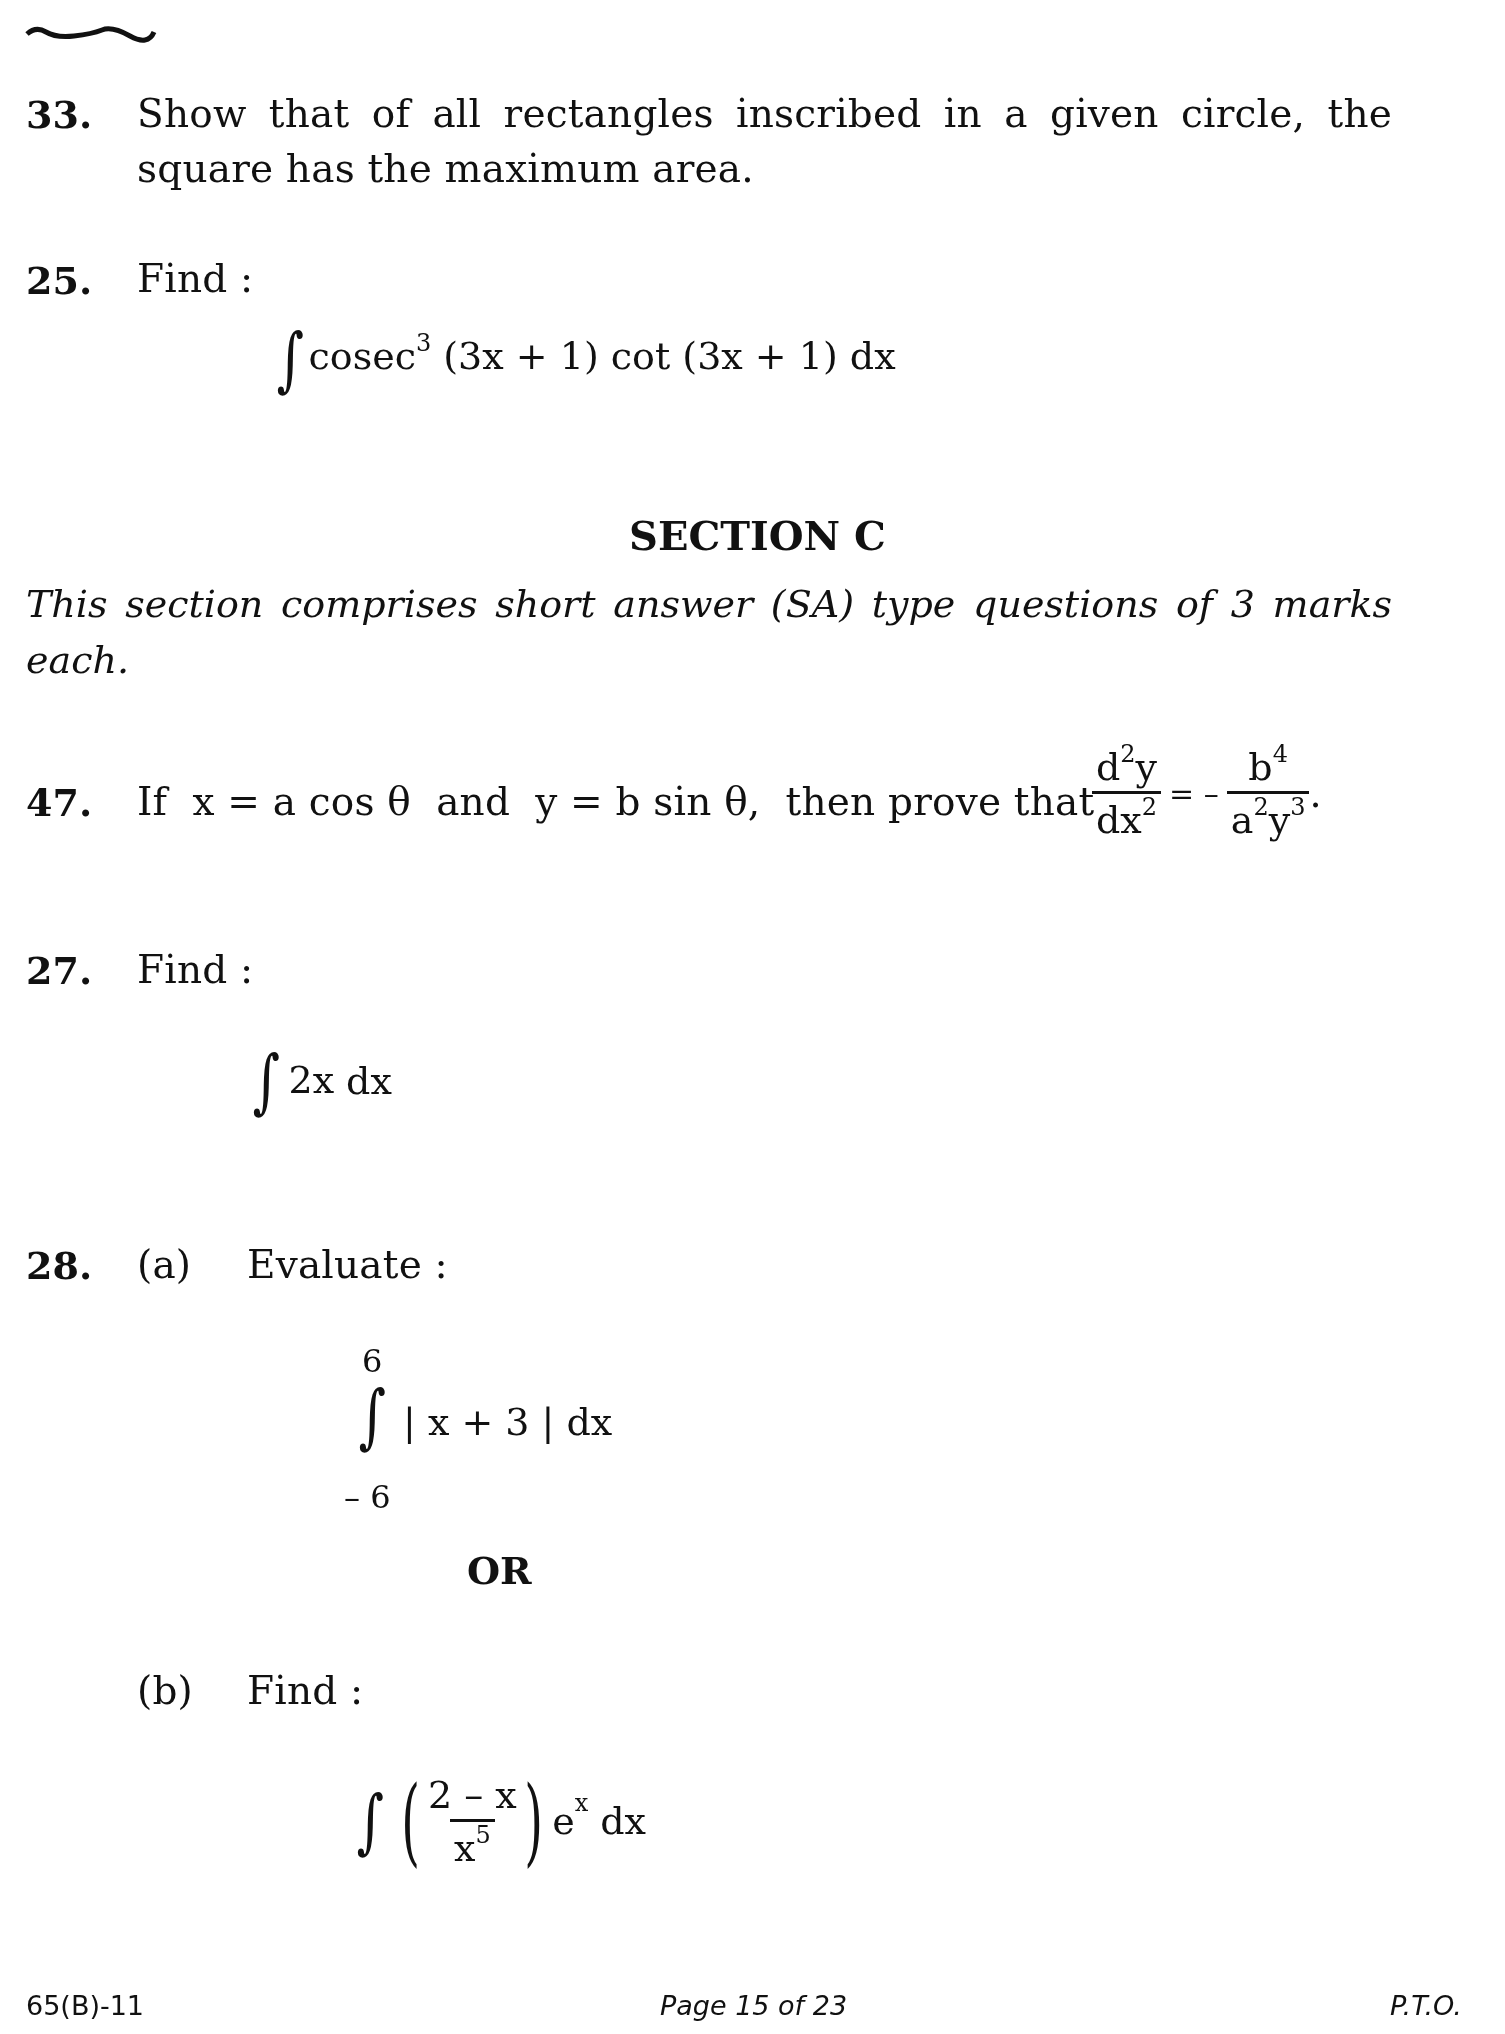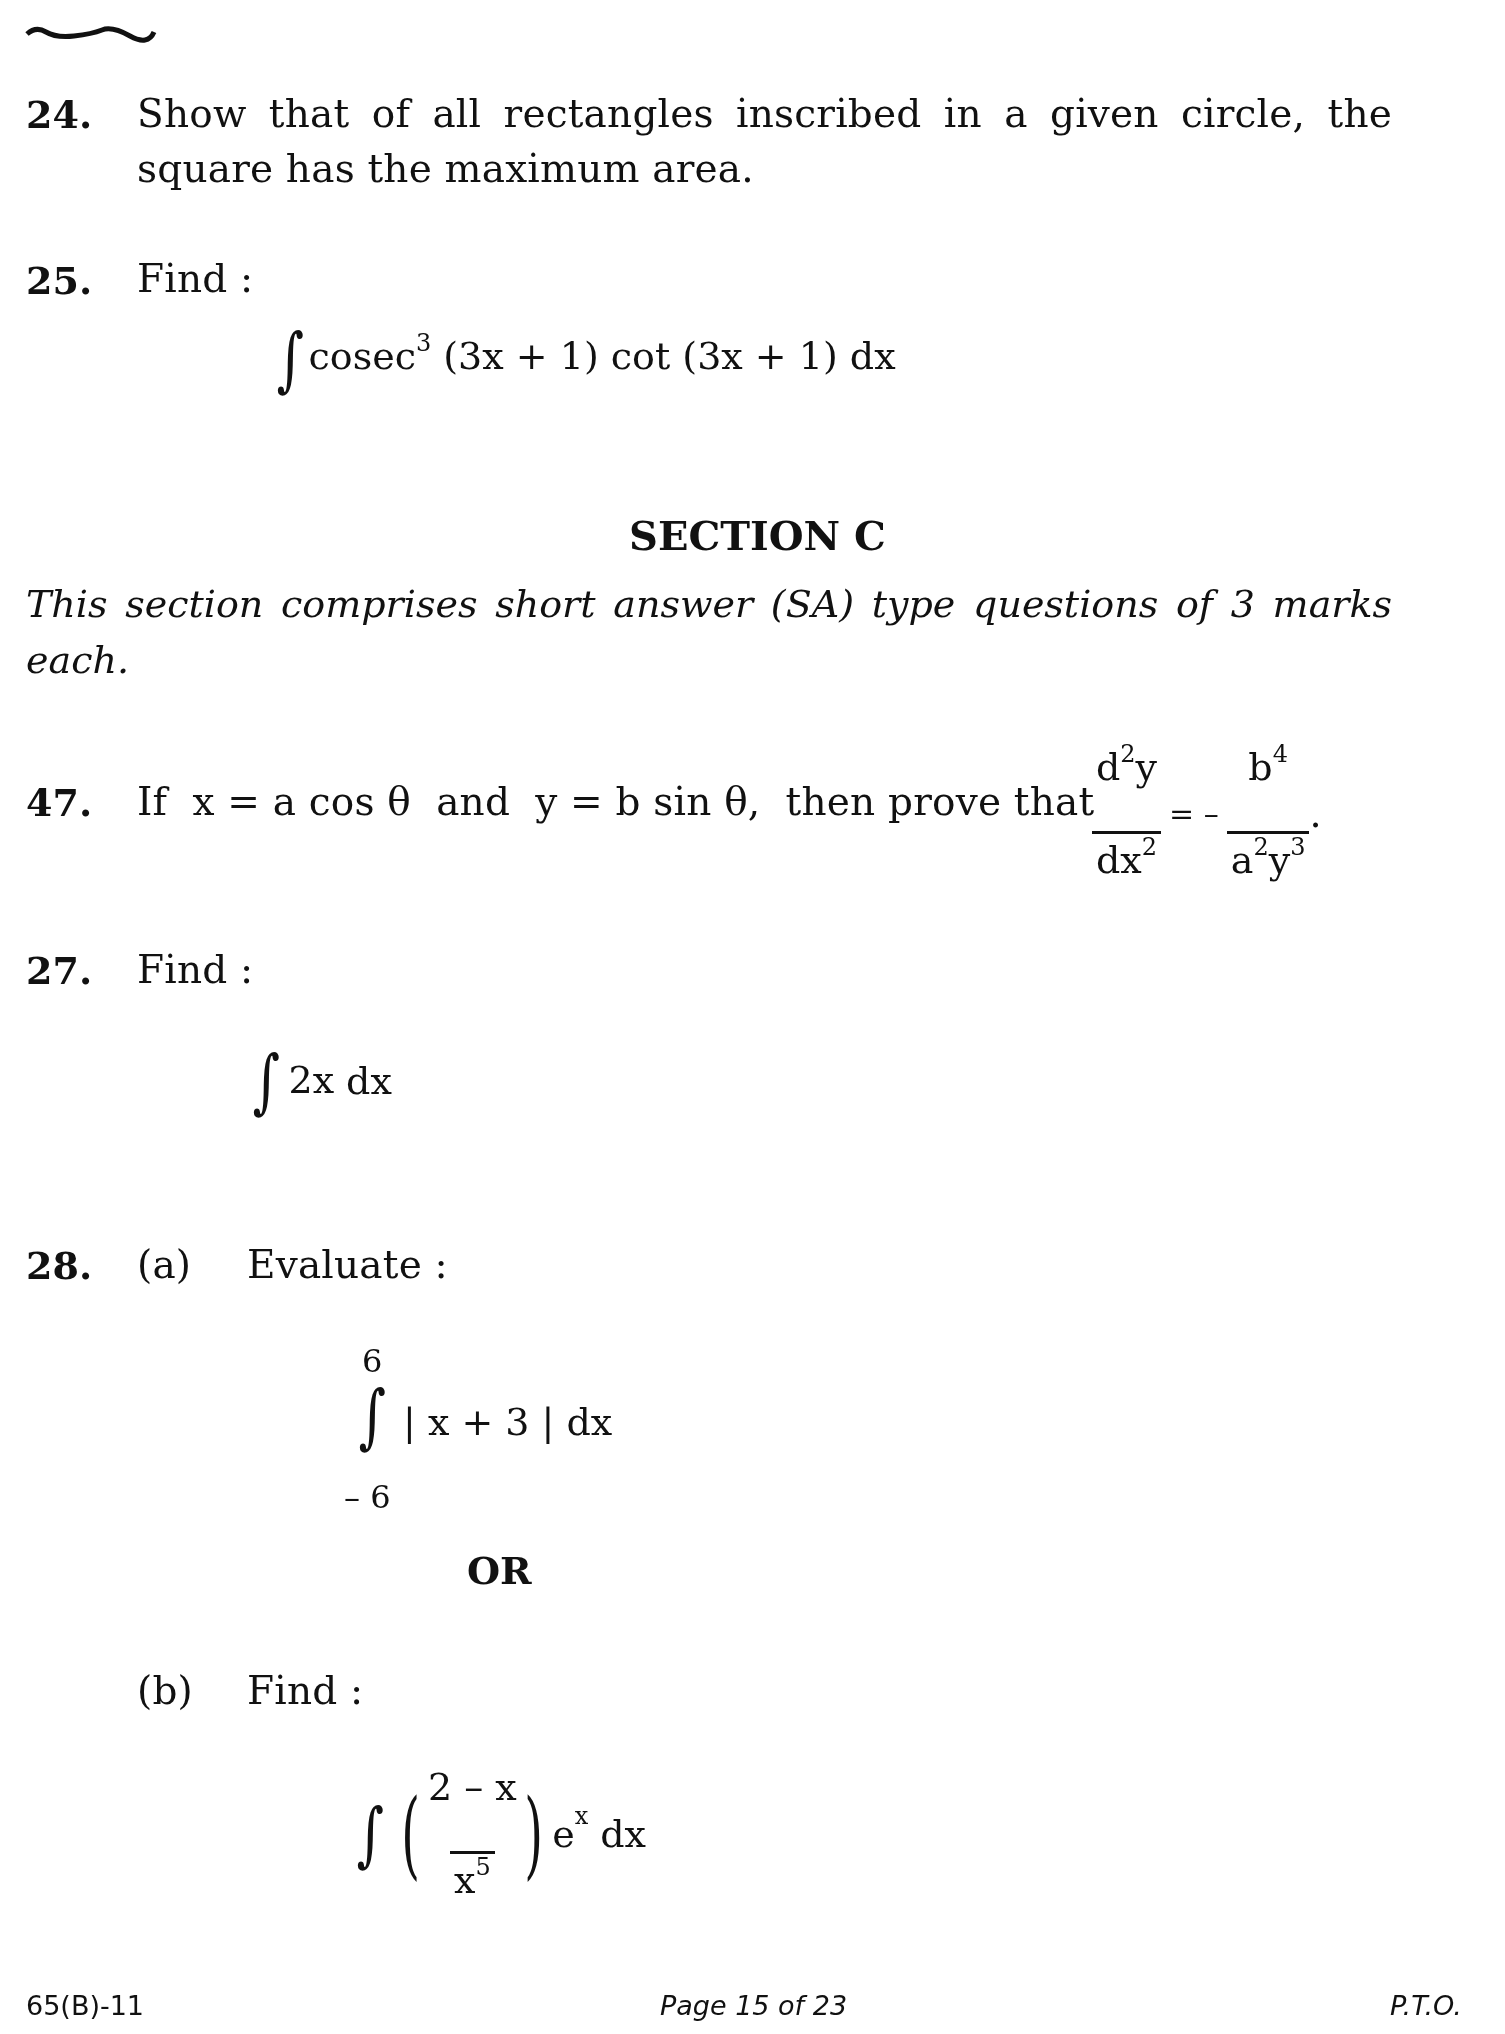--- a/index.html
+++ b/index.html
@@ -6,33 +6,33 @@
   body{width:1505px;height:2034px;position:relative;overflow:hidden;color:#111;
        font-family:"DejaVu Serif","Liberation Serif",serif;}
   .abs{position:absolute;white-space:nowrap;}
   .qn{font-weight:bold;font-size:38px;}
   .txt{font-size:39px;letter-spacing:0.2px;}
   .math{font-size:38px;font-family:"DejaVu Serif",serif;}
   .sup{font-size:24px;position:relative;top:-18px;}
   .int{font-size:70px;font-family:"DejaVu Serif",serif;transform:scaleX(0.75);display:inline-block;}
   .frac{display:inline-flex;flex-direction:column;align-items:center;vertical-align:middle;text-align:right;}
   .frac .num{padding:0 4px 2px;}
-  .frac .den{border-top:3px solid #111;padding:4px 4px 0;margin-top:40px;}
+  .frac .den{border-top:3px solid #111;padding:4px 4px 0;}
   .section{font-weight:bold;font-size:40px;}
   .ital{font-style:italic;font-size:38px;}
   .footer{font-family:"DejaVu Sans","Liberation Sans",sans-serif;font-size:27px;}
 </style>
 </head>
 <body>
 
 <svg class="abs" style="left:24px;top:22px" width="135" height="30">
   <path d="M3 12 Q12 4 22 10 T 50 14 T 78 8 T 106 14 T 130 10" stroke="#111" stroke-width="5" fill="none"></path>
 </svg>
 
-<div class="abs qn" style="left:26px;top:92px">24.</div>
+<div class="abs qn" style="left:26px;top:92px">33.</div>
 <div class="abs txt" style="left:137px;top:91px;width:1255px;text-align:justify;text-align-last:justify;word-spacing:6px">Show  that  of  all  rectangles  inscribed  in  a  given  circle,  the</div>
 <div class="abs txt" style="left:137px;top:146px">square has the maximum area.</div>
 
 <div class="abs qn" style="left:26px;top:258px">25.</div>
 <div class="abs txt" style="left:137px;top:256px">Find :</div>
 <div class="abs math" style="left:272px;top:318px">
   <span class="int">∫</span><span style="position:relative;top:-14px">cosec</span><span class="sup" style="top:-32px">3</span><span style="position:relative;top:-14px;white-space:pre"> (3x + 1) cot (3x + 1) dx</span>
 </div>
 
 <div class="abs section" style="left:0;width:1505px;text-align:center;top:512px;padding-left:5px">SECTION C</div>

